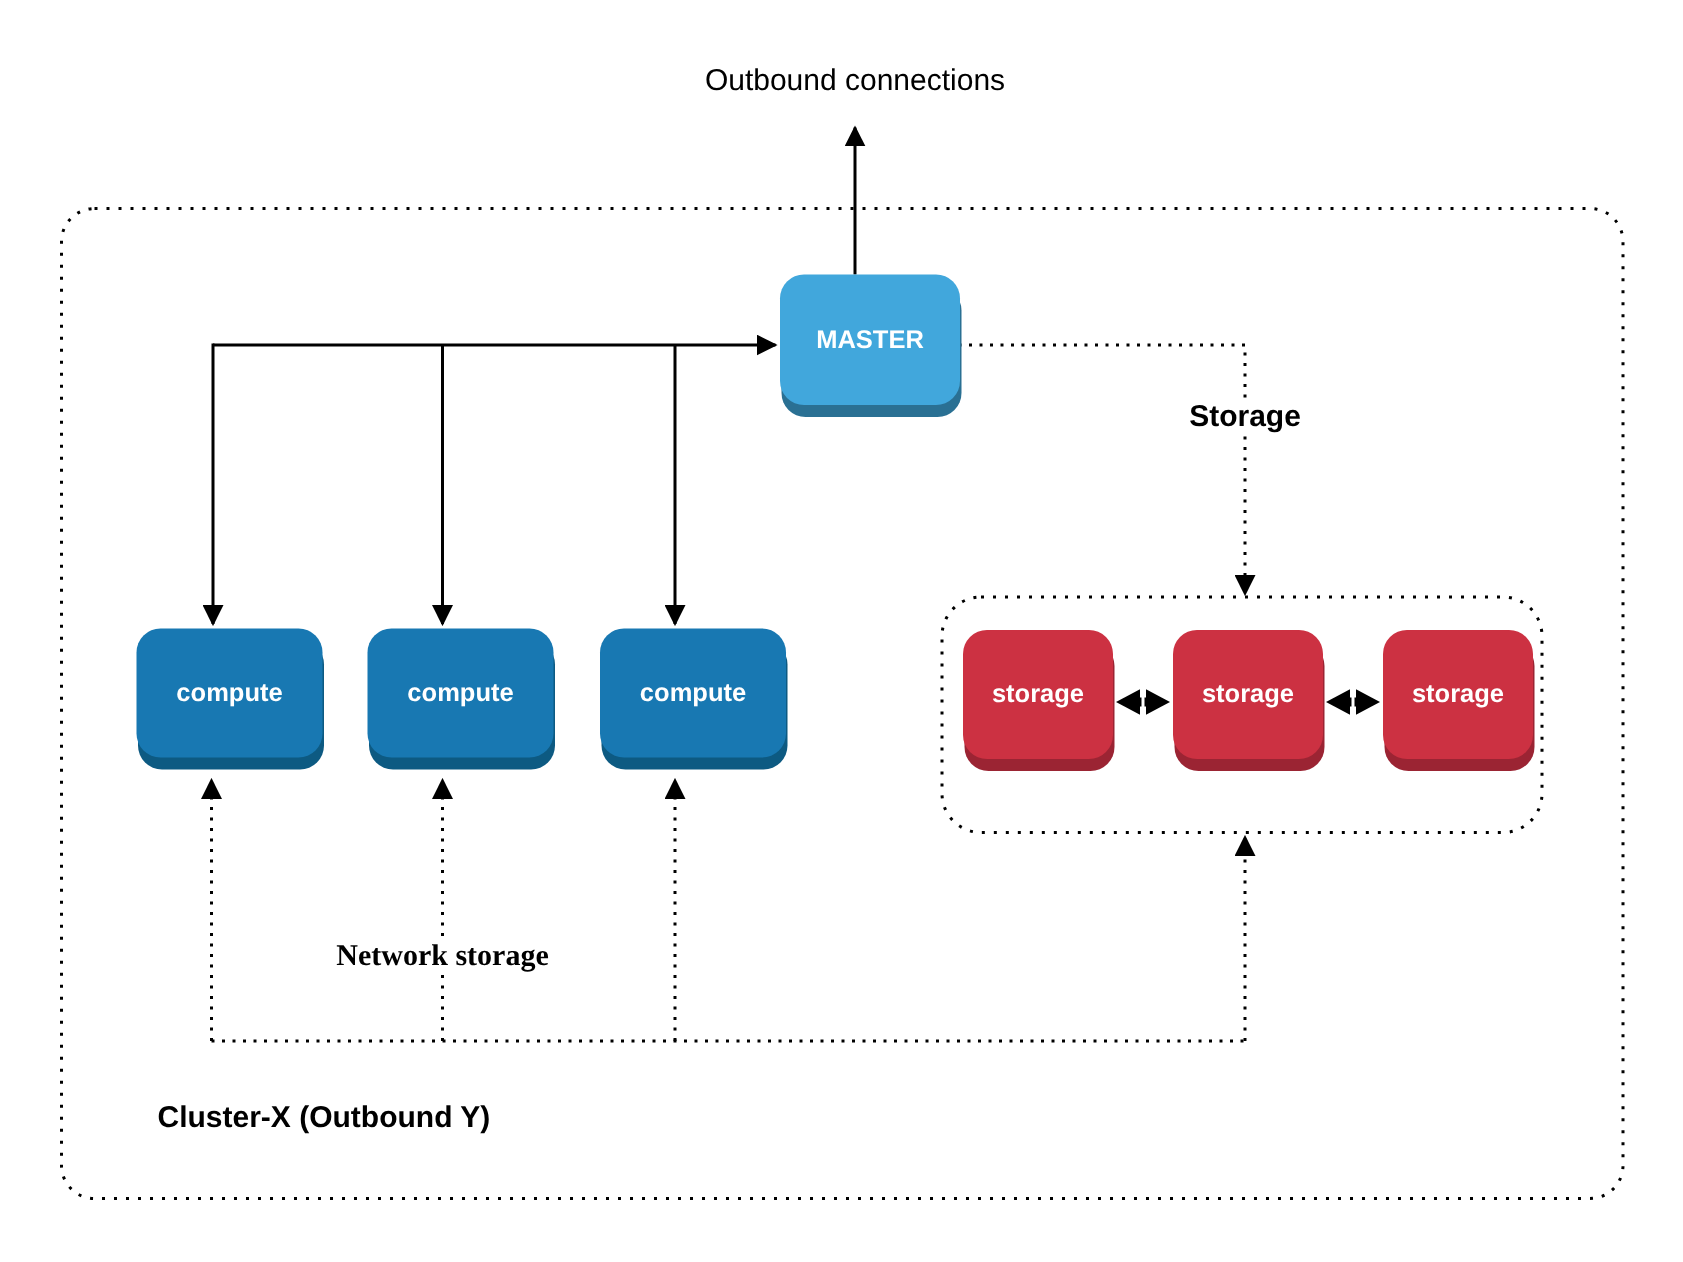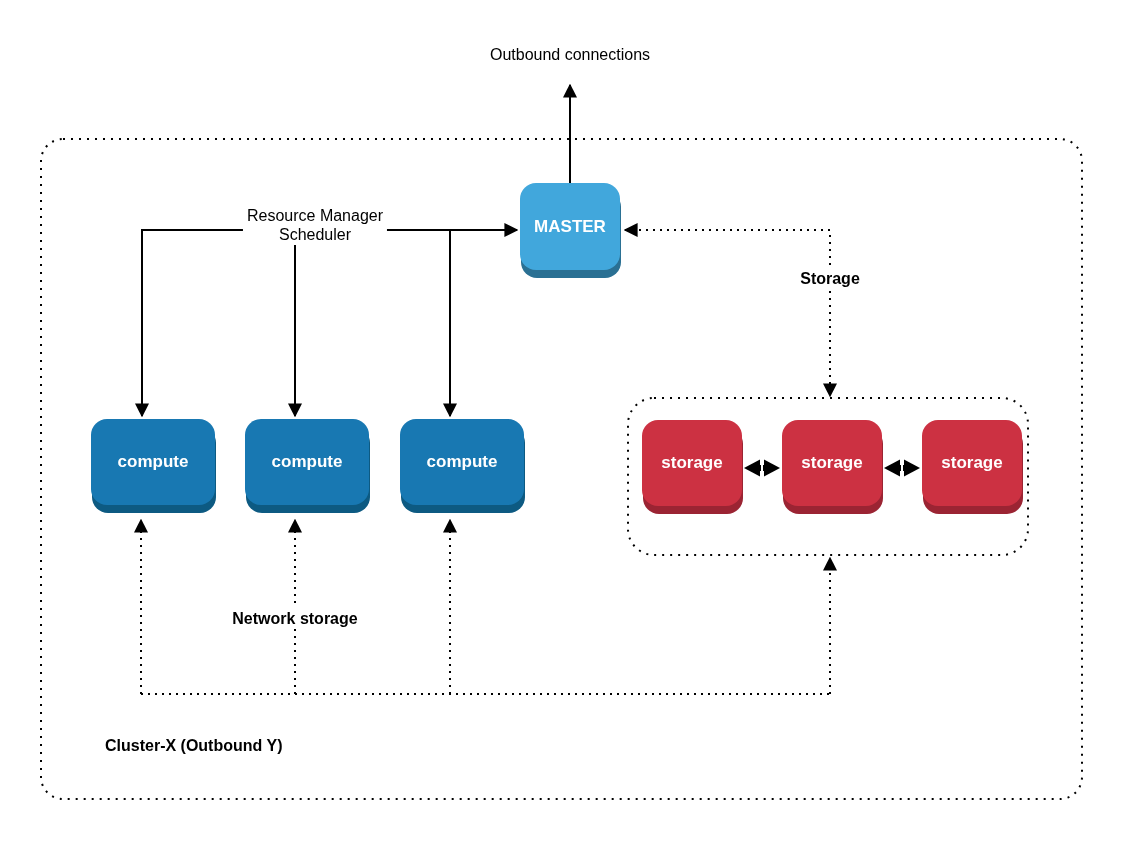--- a/index.html
+++ b/index.html
@@ -15,50 +15,49 @@
   .node{
     position:absolute;
     display:flex;align-items:center;justify-content:center;
     border-radius:16px;
     color:var(--node-text,#fff);
     font-weight:bold;font-size:17px;
     text-align:center;
     box-sizing:border-box;
   }
   .node.master{
-    left:520px;top:183px;width:100px;height:87px;
+    left:520px;top:183px;width:120px;height:87px;
     background:var(--master-fill,#41a7dc);
     box-shadow:1px 8px 0 var(--master-shadow,#2a7093);
   }
   .node.compute{
     width:124px;height:86px;top:419px;
     background:var(--compute-fill,#1878b2);
     box-shadow:1px 8px 0 var(--compute-shadow,#0d5a82);
   }
   .node.storage{
     width:100px;height:86px;top:420px;
     background:var(--storage-fill,#cc3142);
     box-shadow:1px 8px 0 var(--storage-shadow,#9b2433);
   }
   .compute1{left:91px;} .compute2{left:245px;} .compute3{left:400px;}
   .storage1{left:642px;} .storage2{left:782px;} .storage3{left:922px;}
   .lbl{
     position:absolute;
-    font-size:16px;line-height:19px;
+    font-size:20px;line-height:19px;
     background:var(--canvas-bg,#fff);
     padding:1px 4px;
-    text-align:center;
     white-space:pre-line;
   }
   .lbl.bold{font-weight:bold;}
   .lbl.center{transform:translateX(-50%);}
   .lbl-outbound{left:570px;top:44px;}
   .lbl-rm{left:315px;top:205px;}
   .lbl-storage-edge{left:830px;top:268px;}
-  .lbl-network{left:295px;top:608px;}
+  .lbl-network{left:295px;top:627px;font-family:Liberation Serif, serif;}
   .lbl-cluster{left:101px;top:735px;background:transparent;}
 </style>
 </head>
 <body>
 
 <div class="canvas">
 
   <svg class="connector-layer" width="1122" height="841" viewBox="0 0 1122 841" xmlns="http://www.w3.org/2000/svg">
     <defs>
       <marker id="arrow" viewBox="0 0 10 10" refX="9" refY="5" markerWidth="7" markerHeight="7" orient="auto-start-reverse">
@@ -120,22 +119,20 @@
   </div>
   <div class="node storage storage2">
     <span>storage</span>
   </div>
   <div class="node storage storage3">
     <span>storage</span>
   </div>
 
   <div class="lbl center lbl-outbound">Outbound connections</div>
 
-  <div class="lbl center lbl-rm">Resource Manager
-Scheduler</div>
 
   <div class="lbl bold center lbl-storage-edge">Storage</div>
 
   <div class="lbl bold center lbl-network">Network storage</div>
 
   <div class="lbl bold lbl-cluster">Cluster-X (Outbound Y)</div>
 
 </div>
 
 </body></html>

